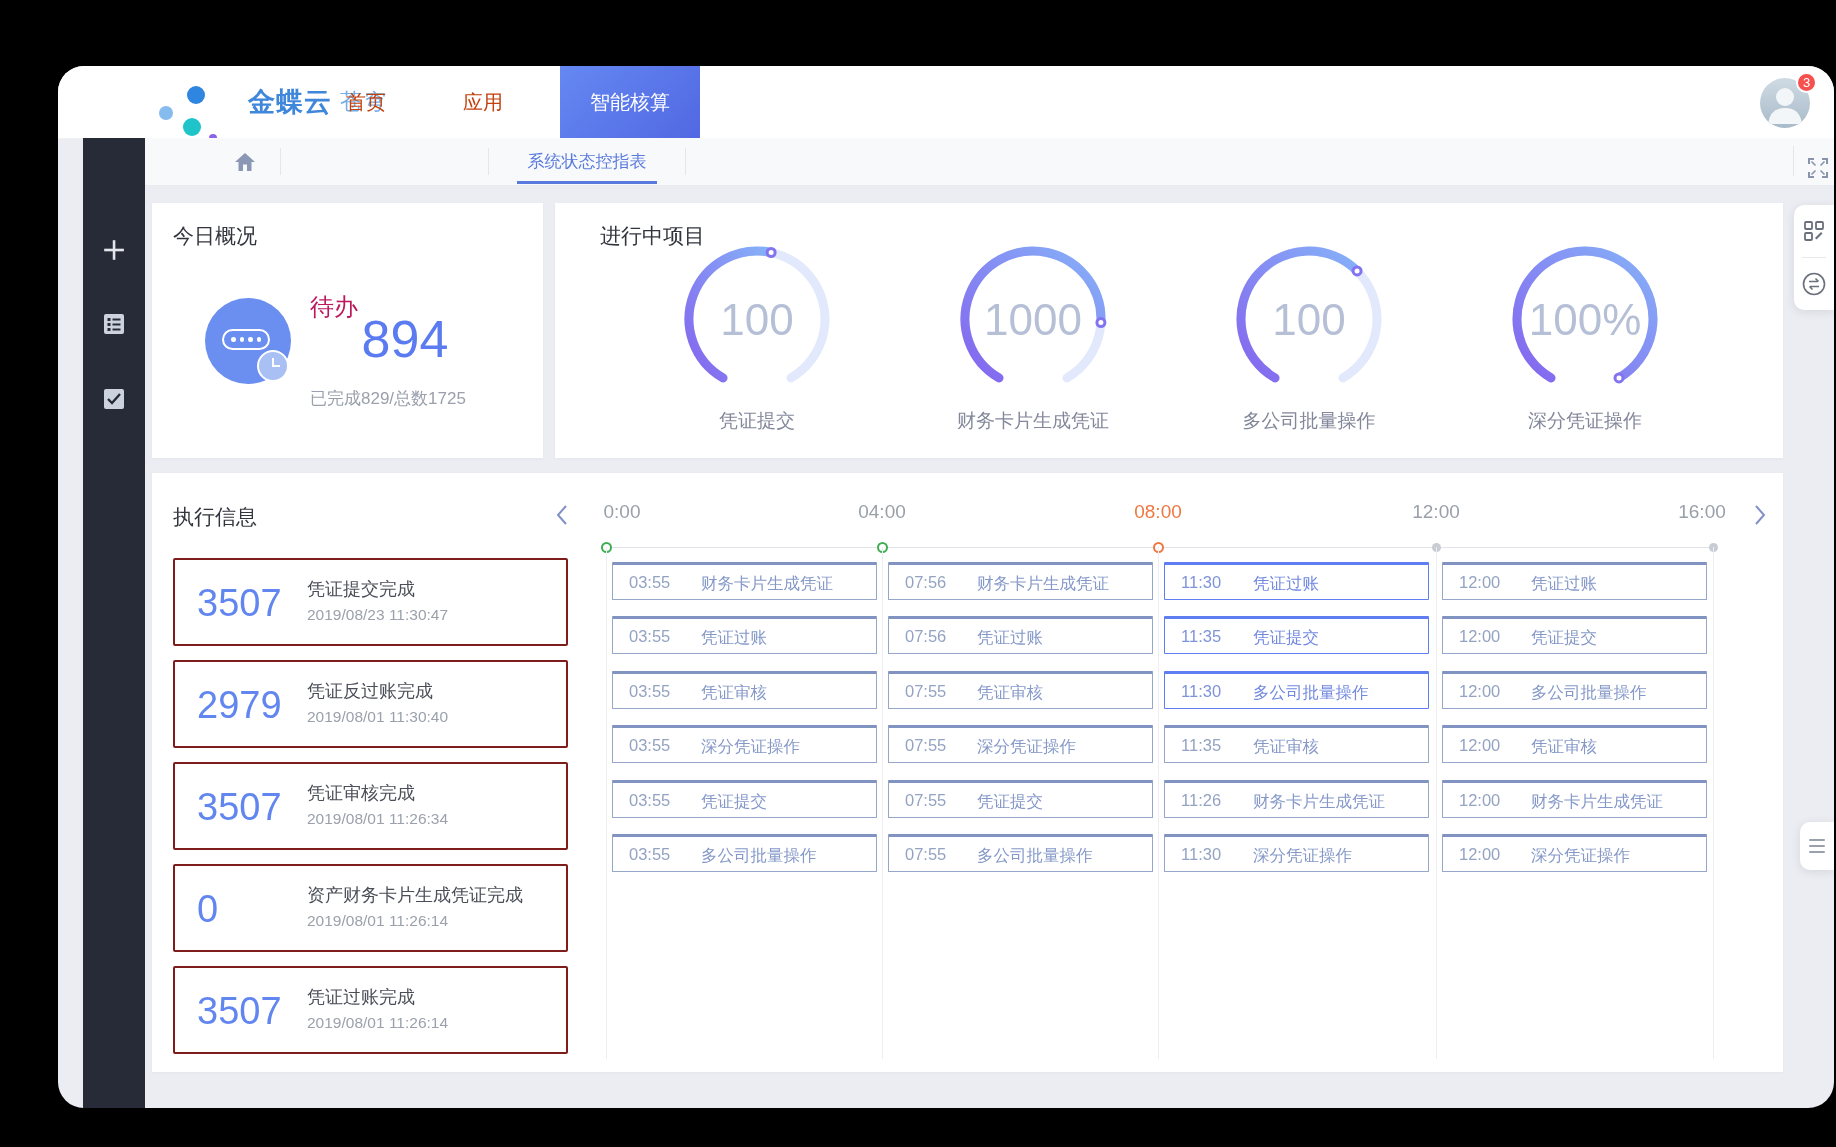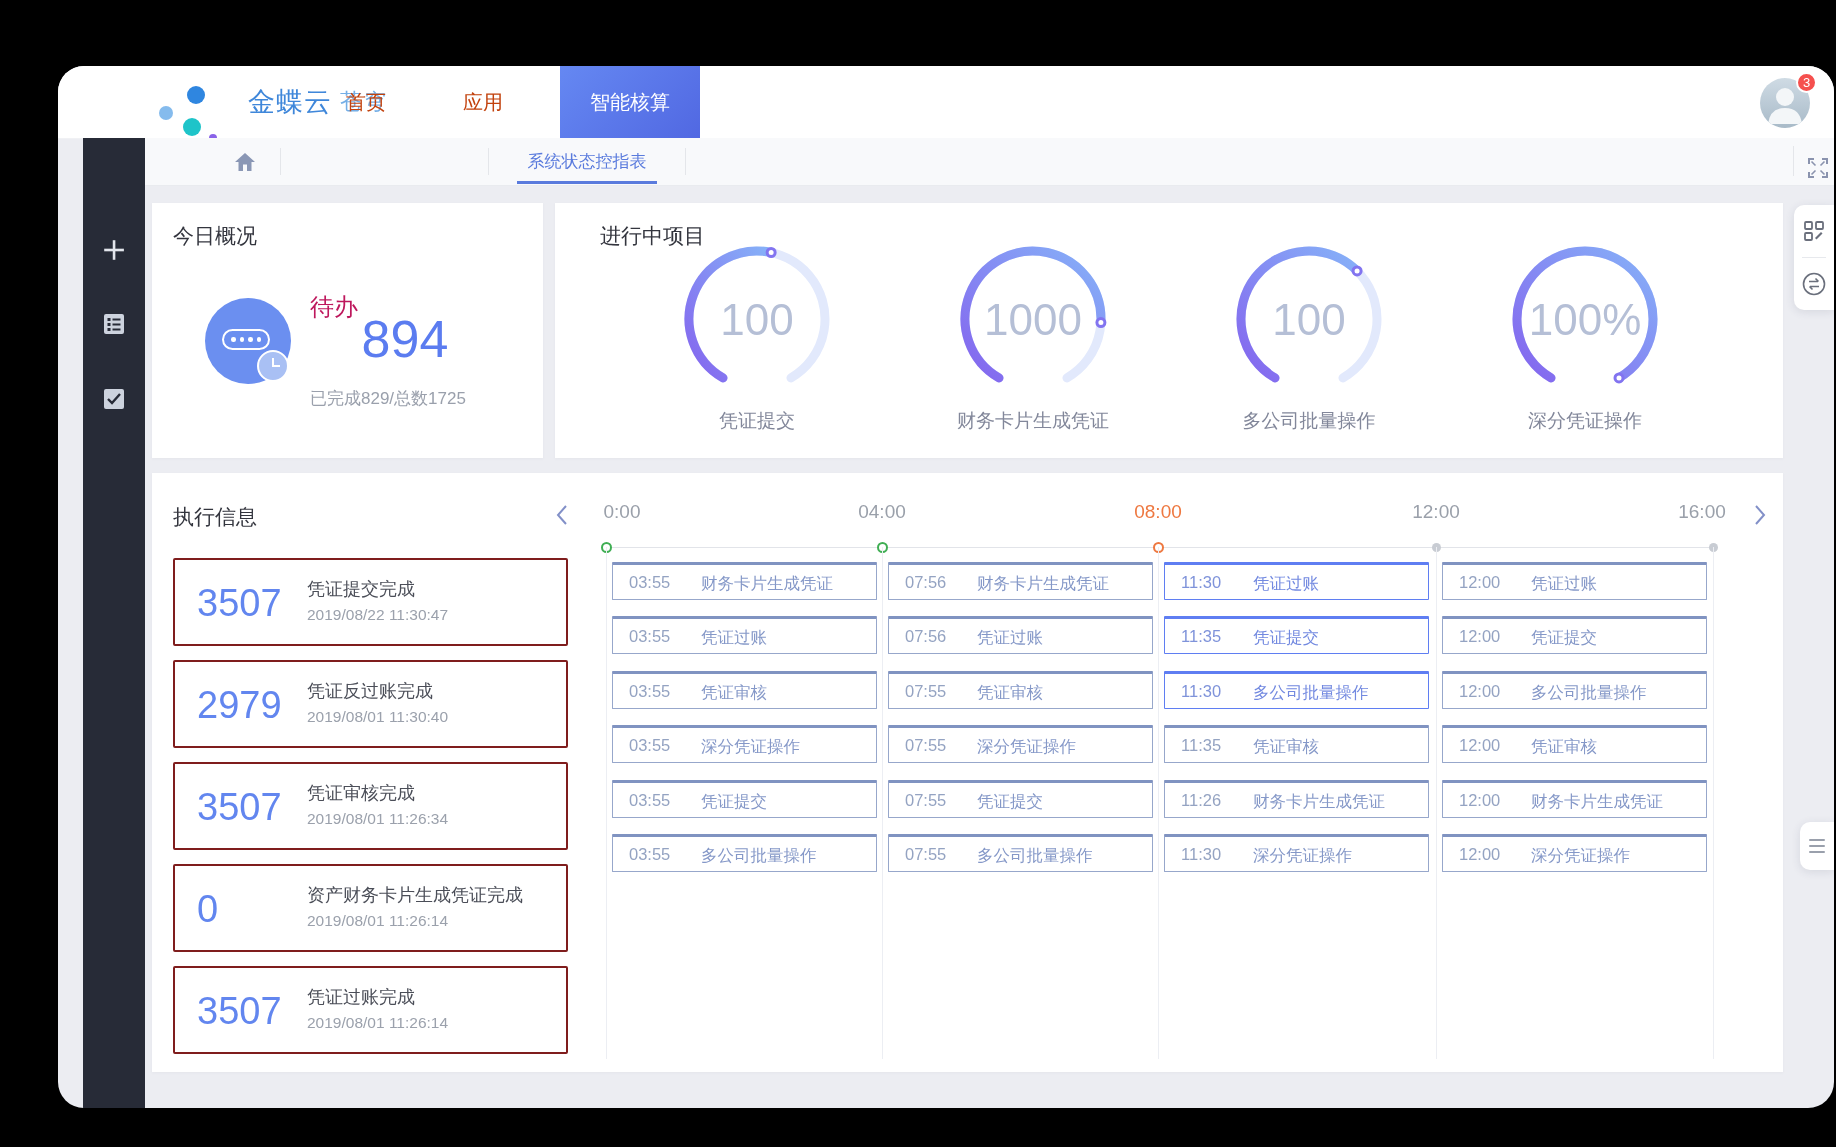--- a/index.html
+++ b/index.html
@@ -14,21 +14,21 @@
   }
   
   .header{position:absolute;left:0;top:0;right:0;height:72px;background:#fff;border-bottom:1px solid #f0f1f4;}
   .logo-dots{position:absolute;left:45px;top:16px;width:130px;height:46px;}
   .dot{position:absolute;border-radius:50%;}
   .dot.d1{left:84px;top:4px;width:18px;height:18px;background:#2f86e0;}
   .dot.d2{left:56px;top:24px;width:14px;height:14px;background:#85bbed;}
   .dot.d3{left:80px;top:36px;width:18px;height:18px;background:#1ec4c9;}
   .dot.d4{left:106px;top:52px;width:8px;height:8px;background:#8a63e8;}
   .brand{position:absolute;left:190px;top:0;height:72px;display:flex;align-items:center;gap:8px;}
-  .brand .b1{font-size:27px;font-weight:normal;color:#3f87da;letter-spacing:1px;}
+  .brand .b1{font-size:27px;font-weight:bold;color:#3f87da;letter-spacing:1px;}
   .brand .b2{font-size:22px;font-weight:300;color:#74aee6;letter-spacing:2px;}
   .topnav-item{position:absolute;top:0;height:72px;display:flex;align-items:center;justify-content:center;font-size:20px;color:#c2410c;cursor:pointer;}
   .topnav-item.n1{left:270px;width:76px;}
   .topnav-item.n2{left:387px;width:76px;}
   .topnav-item.active{left:502px;width:140px;color:#fff;background:linear-gradient(135deg,#6588f2,#5168e2);}
   .avatar-wrap{position:absolute;left:1702px;top:12px;width:56px;height:52px;}
   .avatar{position:absolute;left:0;top:0;width:50px;height:50px;border-radius:50%;background:linear-gradient(180deg,#cfdbe4,#a8bac8);overflow:hidden;}
   .badge{position:absolute;left:36px;top:-6px;min-width:21px;height:21px;border-radius:11px;background:#f5504e;border:2px solid #fff;color:#fff;font-size:13px;display:flex;align-items:center;justify-content:center;box-sizing:border-box;}
   
   .tabbar{position:absolute;left:87px;right:0;top:72px;height:47px;background:#f8f9fb;border-bottom:1px solid #e9ebef;}
@@ -267,21 +267,21 @@
 
     <div class="tl-sep" style="left:454px"></div>
     <div class="tl-sep" style="left:730px"></div>
     <div class="tl-sep" style="left:1006px"></div>
     <div class="tl-sep" style="left:1284px"></div>
     <div class="tl-sep" style="left:1561px"></div>
 
     <div class="stat" style="top:85px">
       <span class="sv">3507</span>
       <span class="sl">凭证提交完成</span>
-      <span class="st">2019/08/22  11:30:47</span>
+      <span class="st">2019/08/23  11:30:47</span>
     </div>
     <div class="stat" style="top:187px">
       <span class="sv">2979</span>
       <span class="sl">凭证反过账完成</span>
       <span class="st">2019/08/01  11:30:40</span>
     </div>
     <div class="stat" style="top:289px">
       <span class="sv">3507</span>
       <span class="sl">凭证审核完成</span>
       <span class="st">2019/08/01  11:26:34</span>

